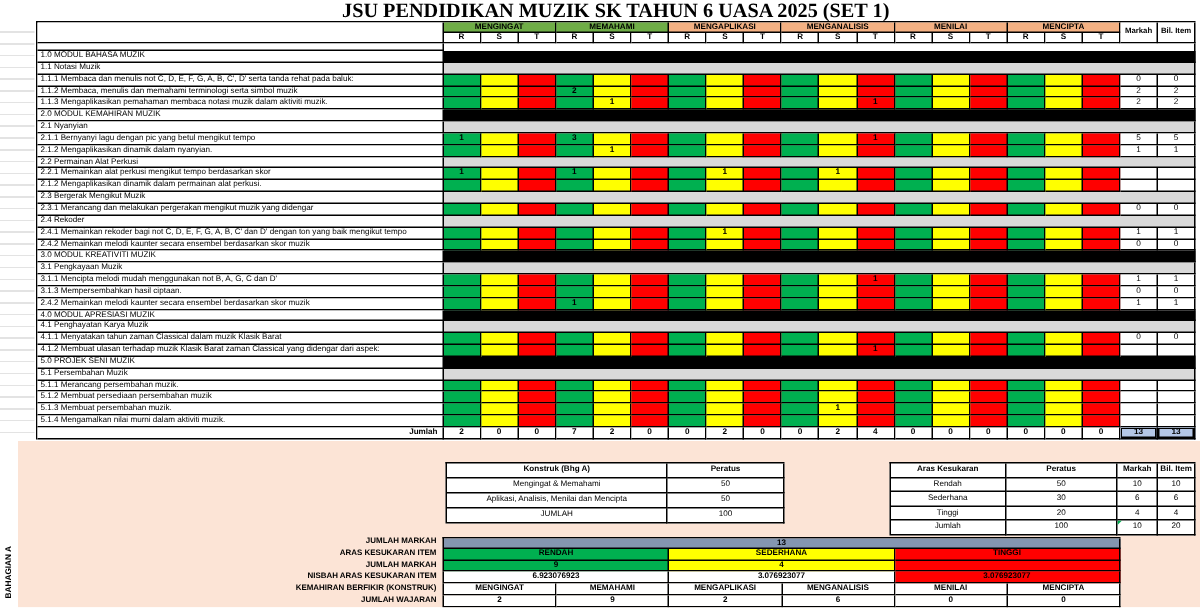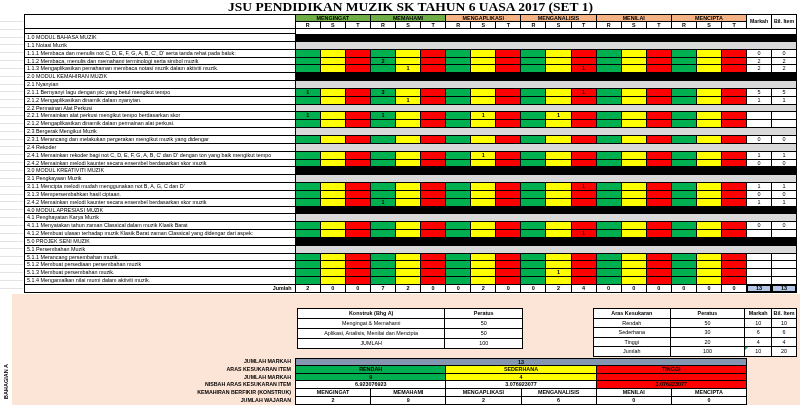--- a/index.html
+++ b/index.html
@@ -70,21 +70,21 @@
   .bc{flex:1;border-right:1px solid #000;border-bottom:1px solid #000;background:#fff;
       font-weight:bold;font-size:5.4px;line-height:7.2px;text-align:center;white-space:nowrap;overflow:hidden;}
   
   #bahagian{position:absolute;left:0px;top:405px;width:47px;height:12px;transform:rotate(-90deg);
             transform-origin:0 0;font-weight:bold;font-size:5.5px;line-height:12px;text-align:center;white-space:nowrap;}
 </style>
 </head>
 <body>
 
 <div id="app">
-  <div class="title">JSU PENDIDIKAN MUZIK SK TAHUN 6 UASA 2017 (SET 1)</div>
+  <div class="title">JSU PENDIDIKAN MUZIK SK TAHUN 6 UASA 2025 (SET 1)</div>
   <div id="gutter">
     <div class="g1"></div>
     <div class="g2"></div>
   </div>
   <div id="main">
     <div id="hdr">
         <div class="hlabel"></div>
         <div class="hgroups">
           <div class="hgroup">
             <div class="hname" style="background: rgb(111, 173, 71);">MENGINGAT</div>

